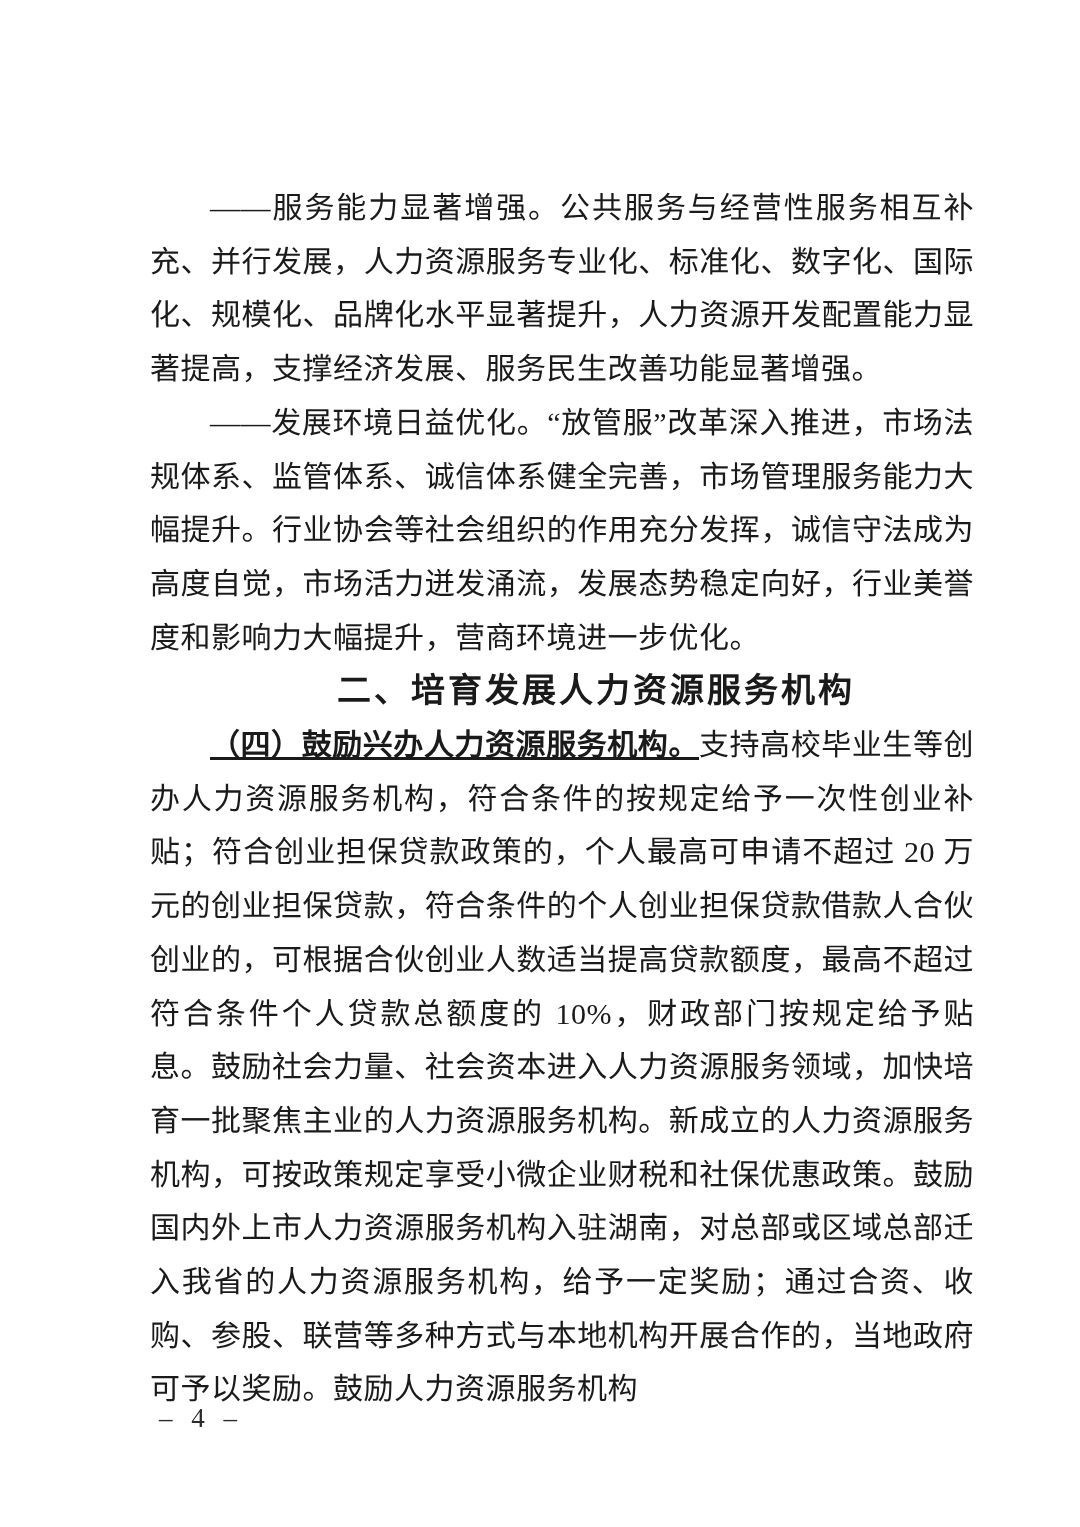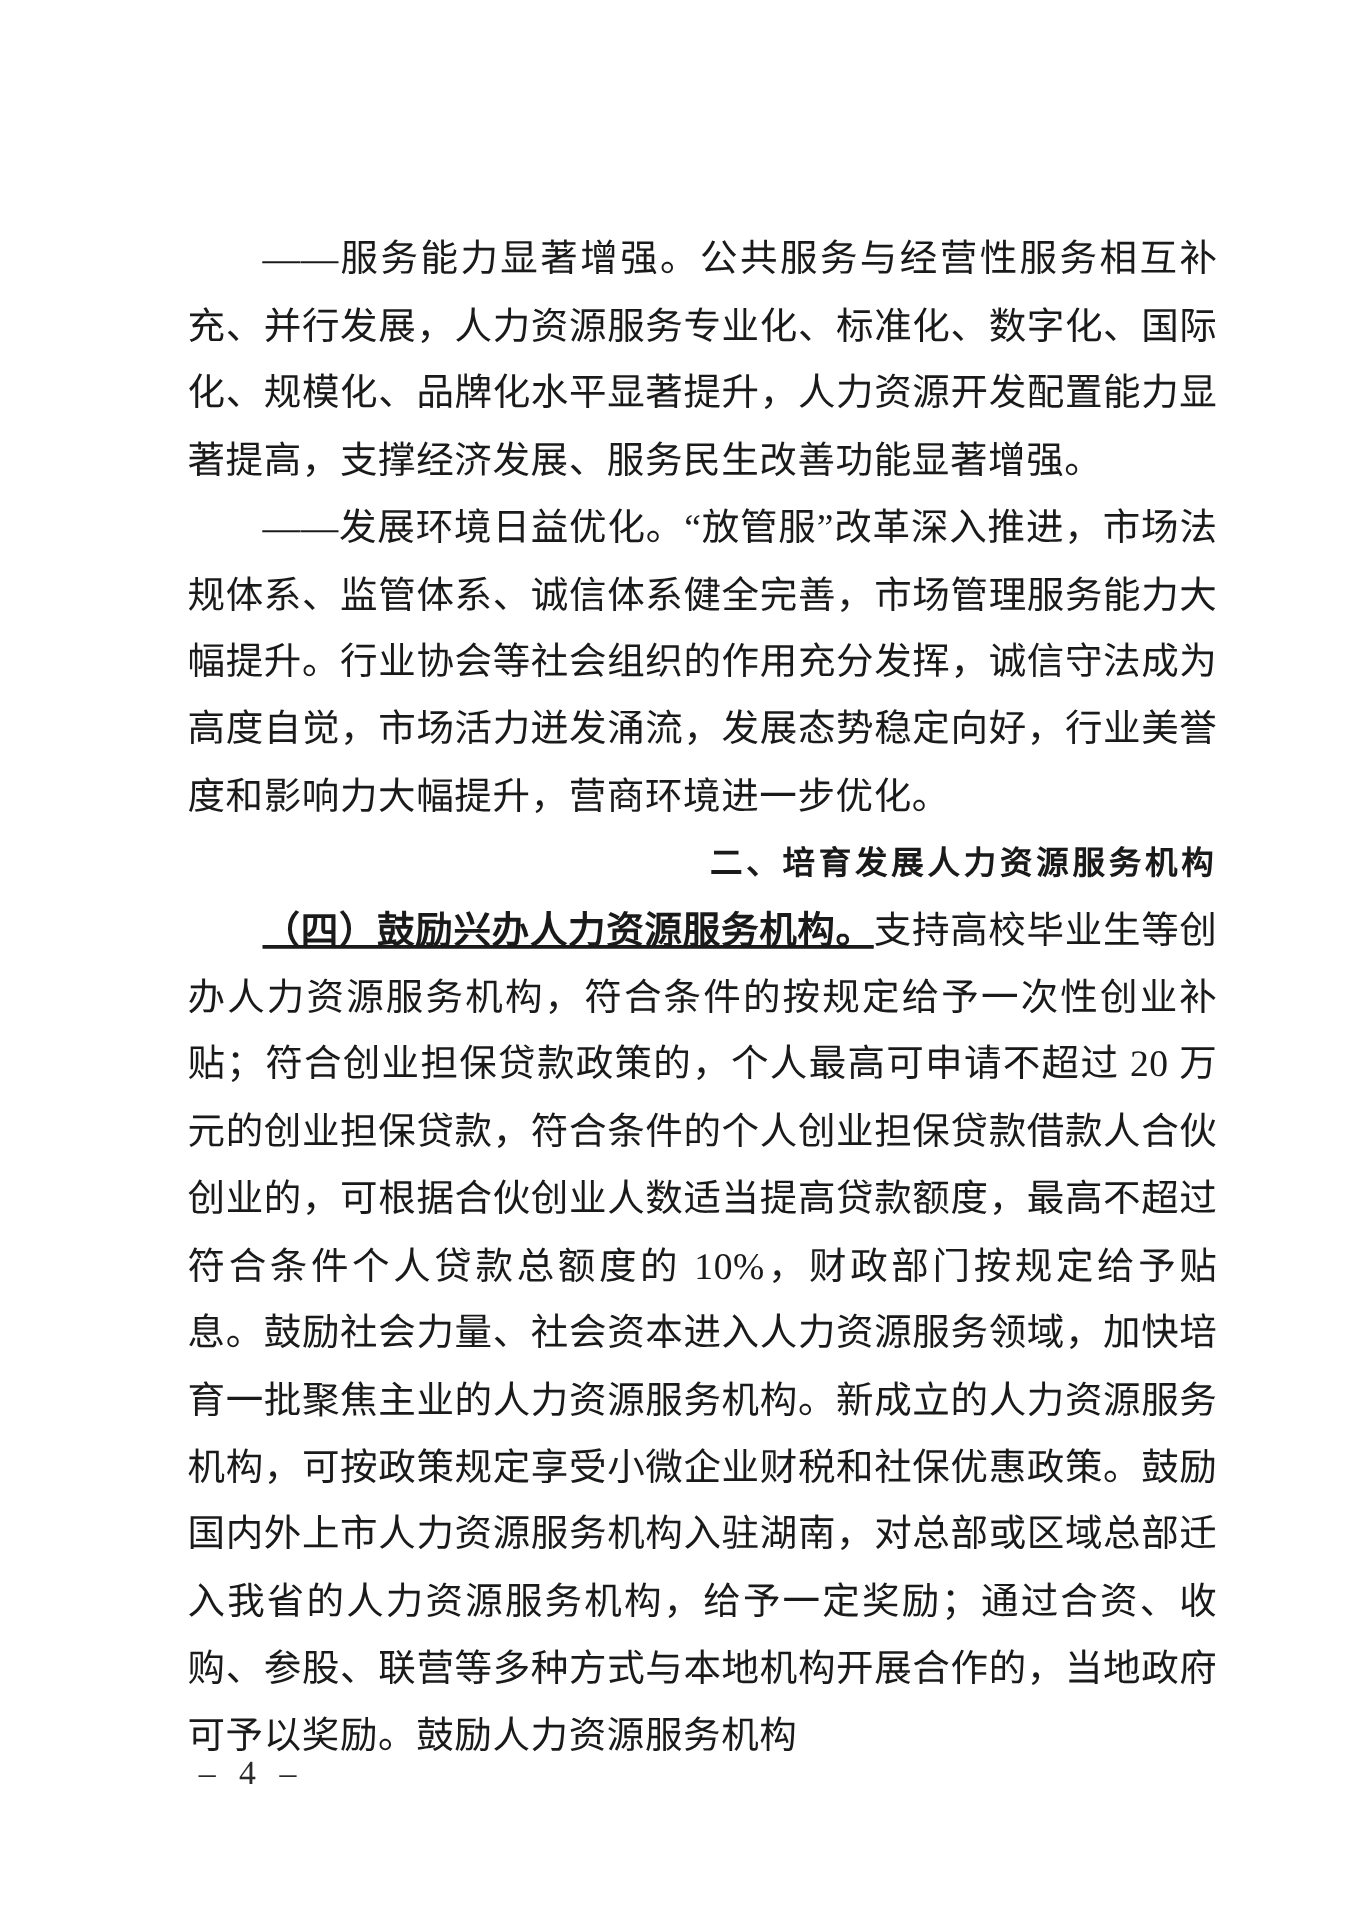--- a/index.html
+++ b/index.html
@@ -35,24 +35,24 @@
     text-indent: 2em;
   }
 
   .lead-dash {
     font-family: "Liberation Serif", "DejaVu Serif", serif;
   }
 
   .section-heading {
     font-family: "Liberation Sans", "DejaVu Sans", sans-serif;
     font-weight: 700;
-    font-size: 26px;
+    font-size: 34px;
     letter-spacing: 3px;
     text-indent: 2em;
-    text-align: right;
+    text-align: center;
   }
 
   .lead-bold {
     font-weight: 700;
     text-decoration: underline;
   }
 
   .page-number {
     position: absolute;
     left: 131px;

